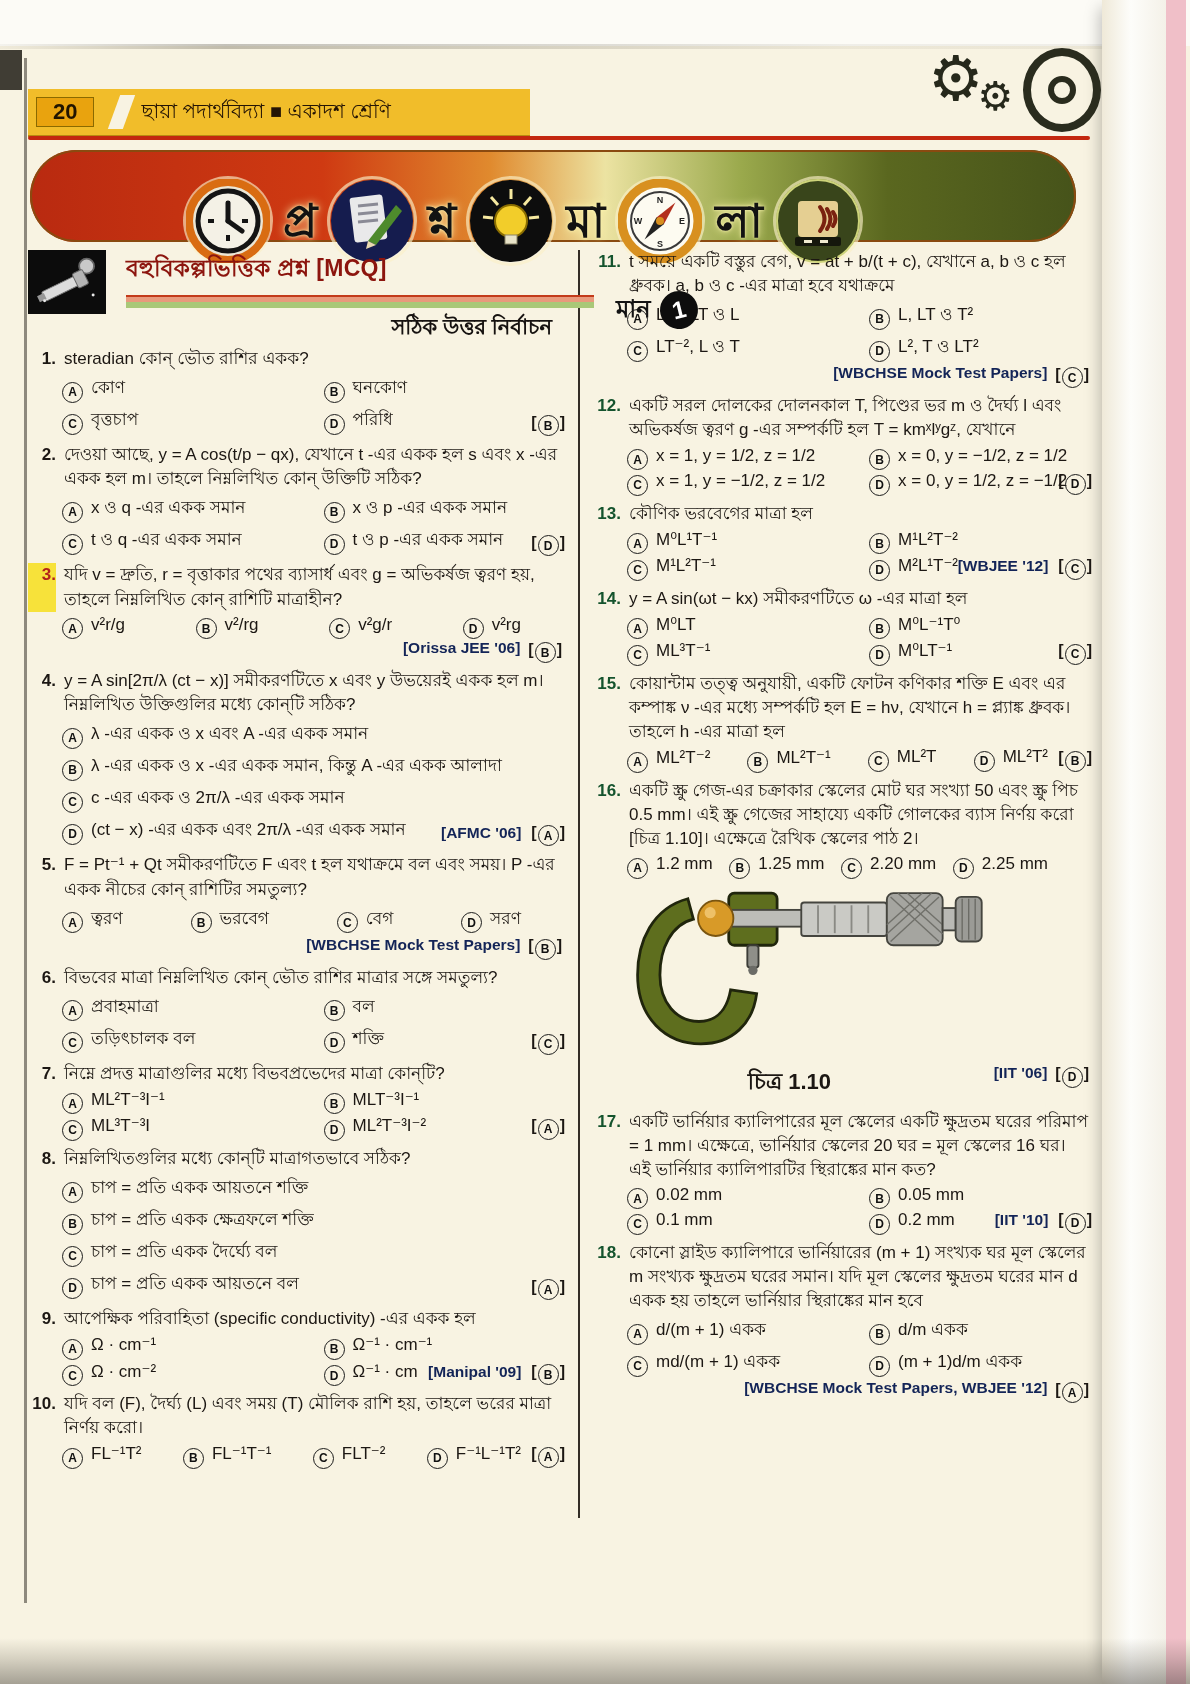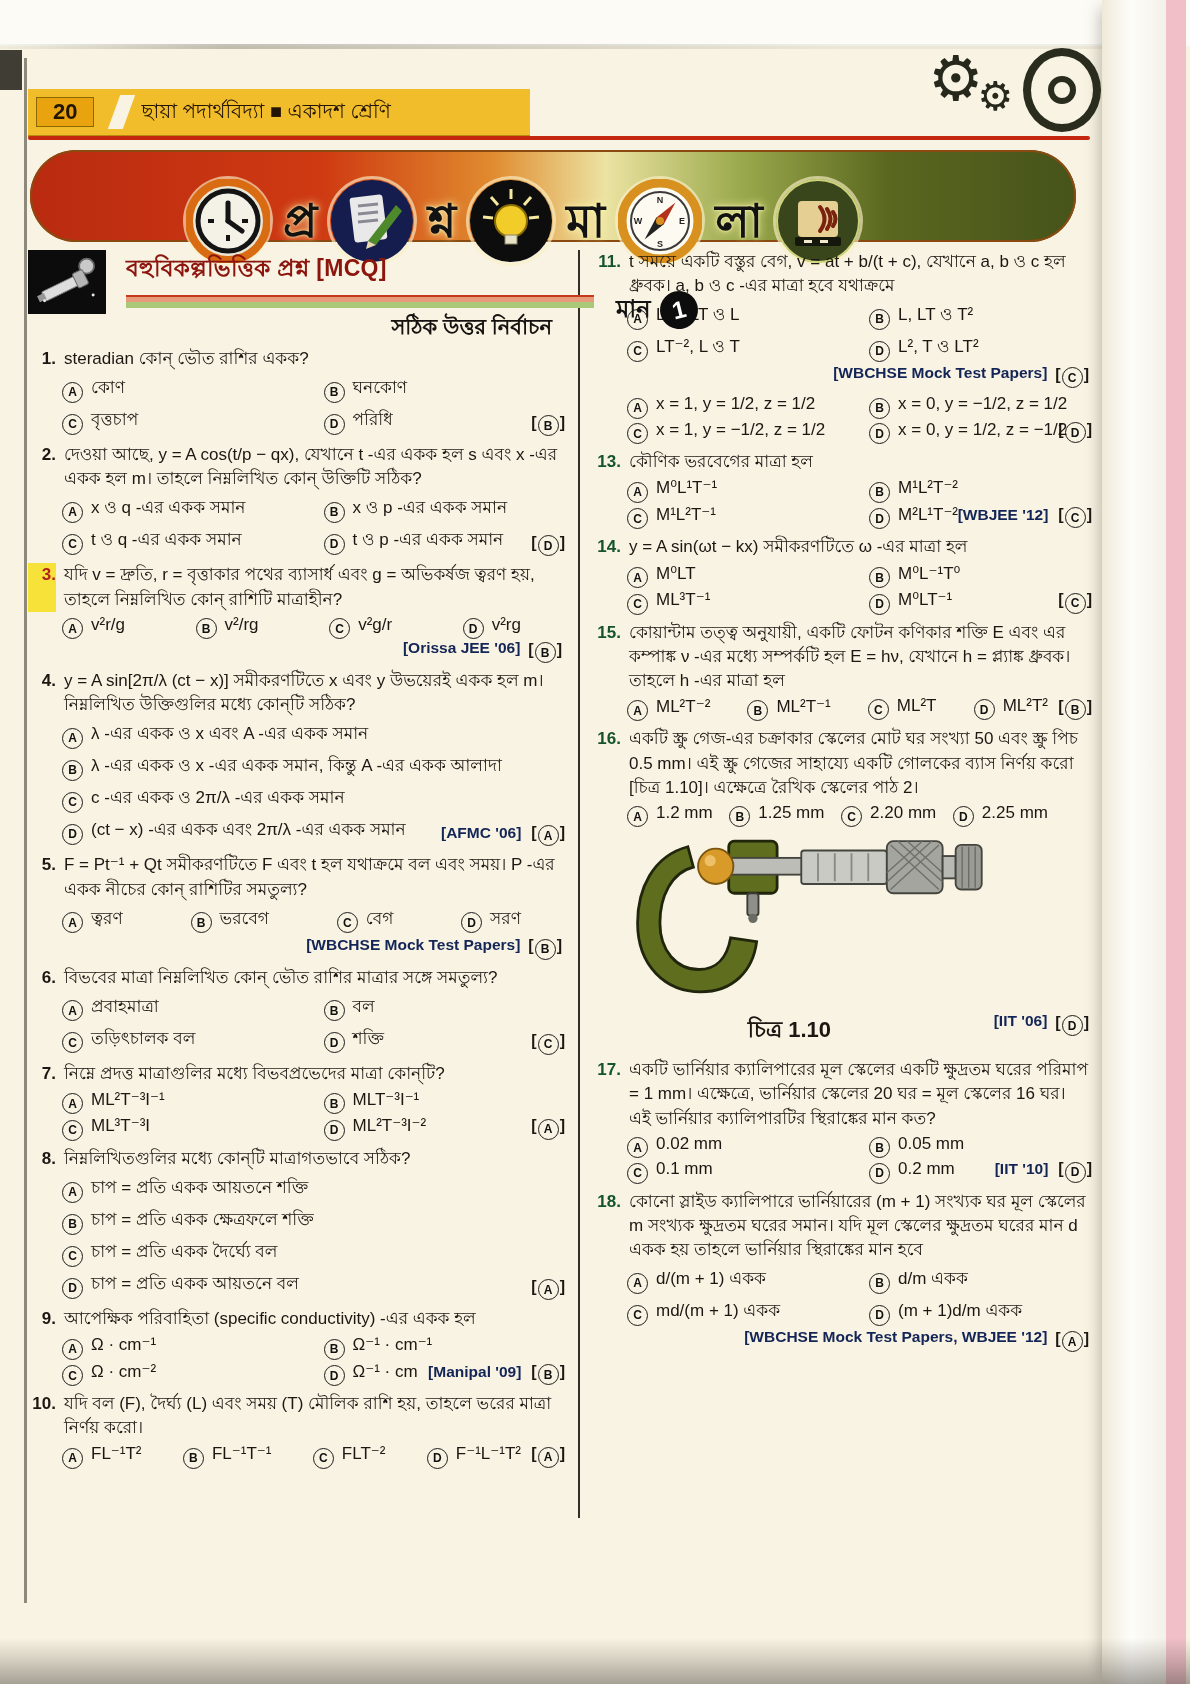--- a/index.html
+++ b/index.html
@@ -497,20 +497,24 @@
               <span class="opt-letter">D</span>
               <span class="opt-text">L², T ও LT²</span>
             </span>
           </div>
     <div class="q-meta">
             <span class="src">[WBCHSE Mock Test Papers]</span>
             <span class="ans">[<span class="ans-letter">C</span>]</span>
           </div>
   </div>
         <div class="question">
+    <div class="q-head">
+      <span class="q-no">12.</span>
+      <span class="q-text">একটি সরল দোলকের দোলনকাল T, পিণ্ডের ভর m ও দৈর্ঘ্য l এবং অভিকর্ষজ ত্বরণ g -এর সম্পর্কটি হল T = kmˣlʸgᶻ, যেখানে</span>
+    </div>
     <div class="q-opts cols-2">
             <span class="opt">
               <span class="opt-letter">A</span>
               <span class="opt-text">x = 1, y = 1/2, z = 1/2</span>
             </span>
             <span class="opt">
               <span class="opt-letter">B</span>
               <span class="opt-text">x = 0, y = −1/2, z = 1/2</span>
             </span>
             <span class="opt">

